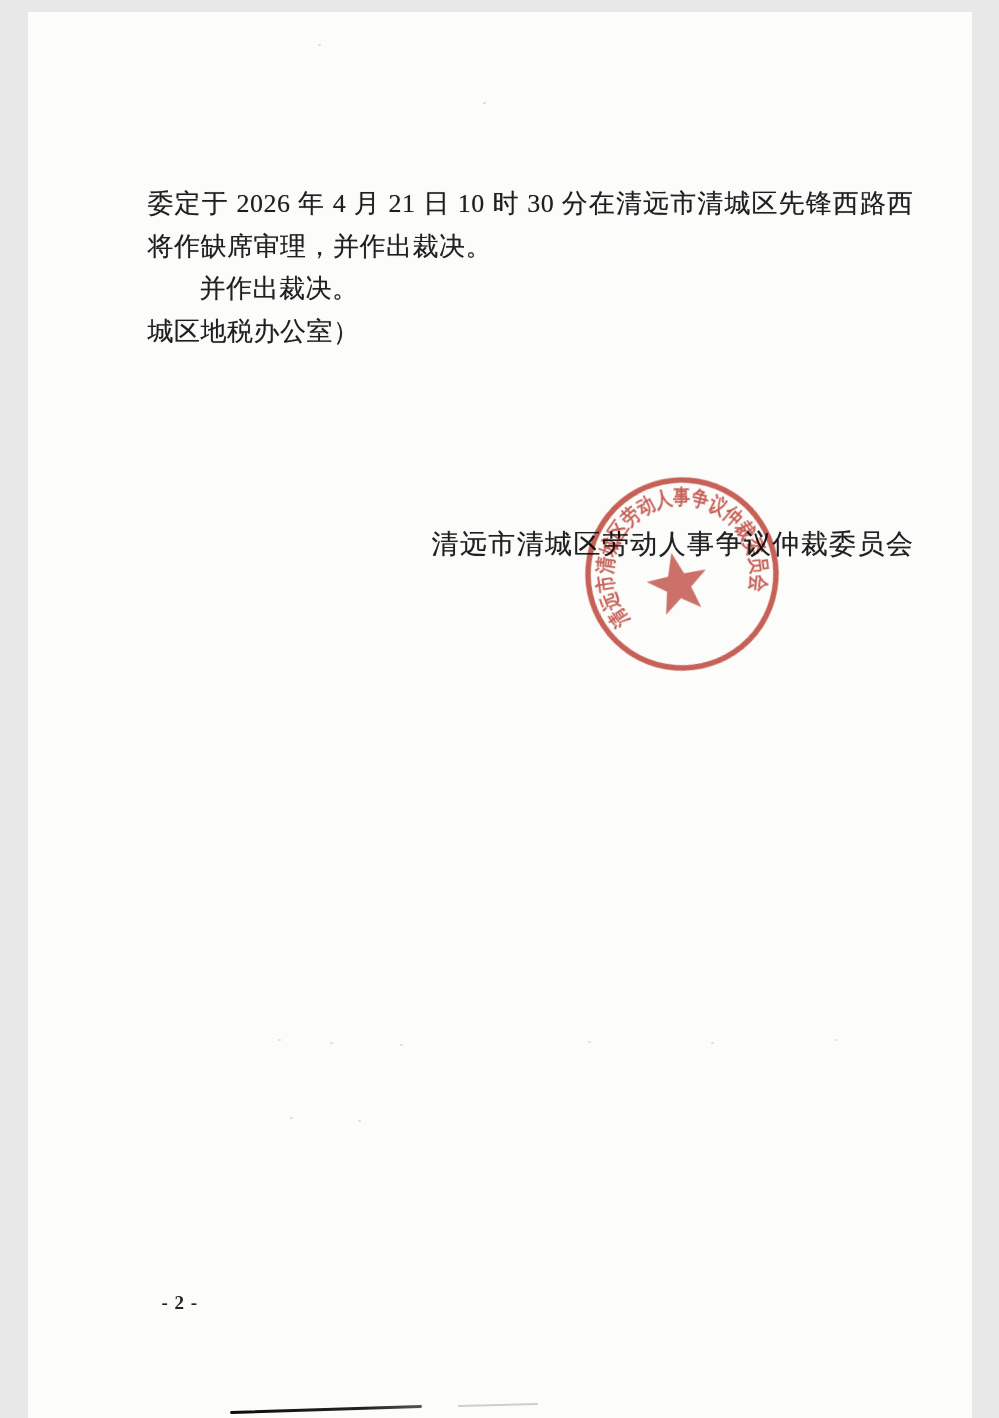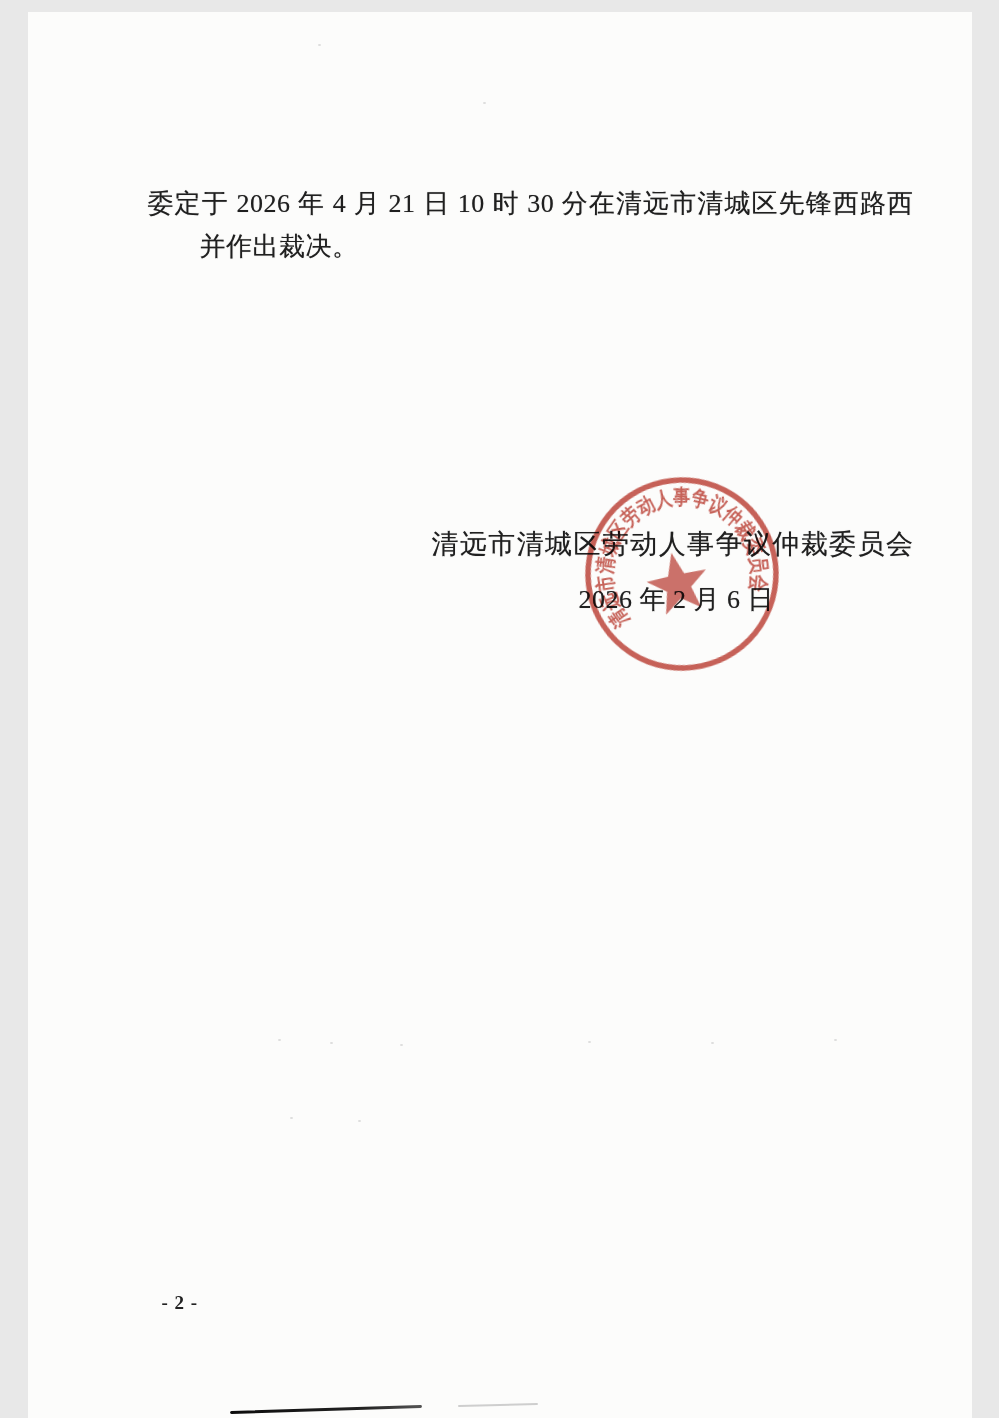--- a/index.html
+++ b/index.html
@@ -112,25 +112,26 @@
     border-radius: 50%;
   }
 </style>
 </head>
 <body>
 
 <div class="page">
 
   <div class="notice-body">
     <div class="line fill">委定于 2026 年 4 月 21 日 10 时 30 分在清远市清城区先锋西路西</div>
+    <div class="line">将作缺席审理，并作出裁决。</div>
     <div class="line indent">并作出裁决。</div>
+    <div class="line">城区地税办公室）</div>
   </div>
 
   <div class="committee-name">清远市清城区劳动人事争议仲裁委员会</div>
-  <div class="signature-date">2026 年 2 月 6 日</div>
 
   <svg class="stamp" viewBox="0 0 204 204" aria-hidden="true">
     <defs>
       <filter id="inkblur" x="-10%" y="-10%" width="120%" height="120%">
         <feGaussianBlur stdDeviation="0.45"></feGaussianBlur>
       </filter>
     </defs>
     <g transform="rotate(-12 102 102)" filter="url(#inkblur)" opacity="0.82">
       <circle cx="102" cy="102" r="94" fill="none" stroke-width="5.5" stroke="#bd4136"></circle>
       <path id="stampArc" d="M 41.4 137 A 70 70 0 1 1 162.6 137" fill="none"></path>

